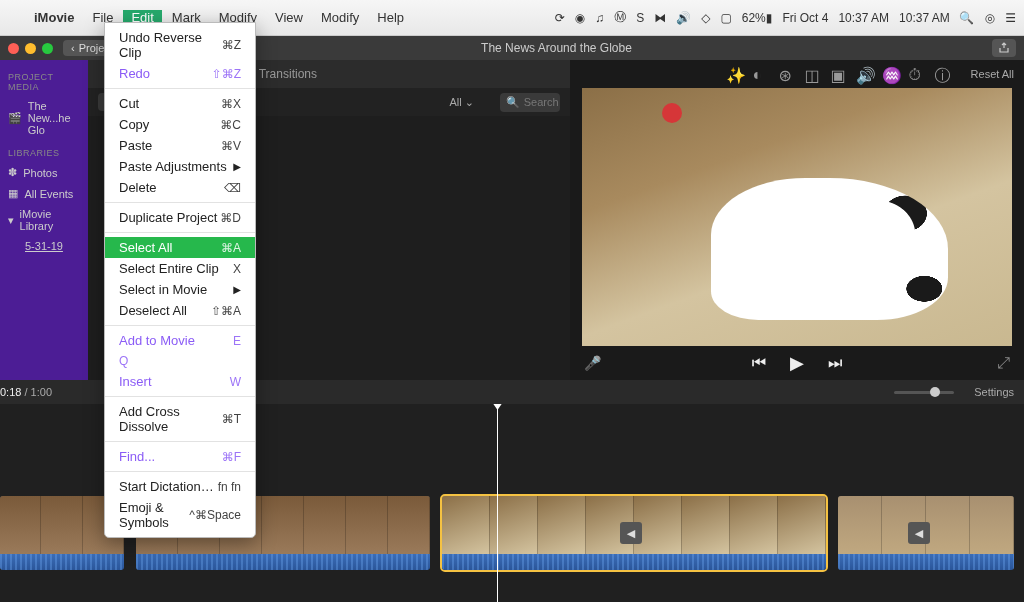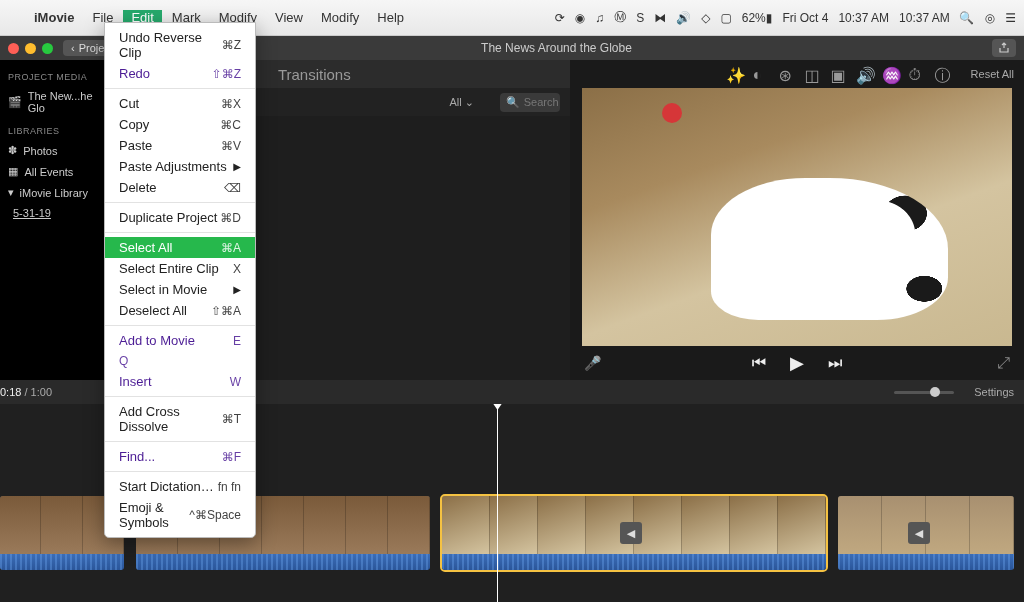--- a/index.html
+++ b/index.html
@@ -19,27 +19,27 @@
 .toolbar { height: 24px; background: #3a3a3a; display: flex; align-items: center; padding: 0 8px; font-size: 12px; color: #ddd; }
 .traffic { display: flex; gap: 6px; margin-right: 10px; }
 .traffic div { width: 11px; height: 11px; border-radius: 50%; }
 .tl-red { background: #ff5f56; } .tl-yel { background: #ffbd2e; } .tl-grn { background: #27c93f; }
 .toolbar .back { background: #555; border-radius: 4px; padding: 2px 8px; font-size: 11px; display: flex; align-items: center; gap: 4px; }
 .toolbar .title { flex: 1; text-align: center; color: #ccc; font-size: 12px; }
 .toolbar .share { width: 24px; height: 18px; background: #555; border-radius: 4px; display: flex; align-items: center; justify-content: center; }
 
 
 .main { display: flex; height: 320px; }
-.sidebar { width: 104px; background: #000000; font-size: 11px; color: #aaa; padding-top: 4px; }
+.sidebar { width: 88px; background: #4c1d95; font-size: 11px; color: #aaa; padding-top: 4px; }
 .sidebar .hdr { text-transform: uppercase; font-size: 9px; color: #888; padding: 8px 8px 4px; letter-spacing: 0.5px; }
 .sidebar .item { padding: 4px 8px; display: flex; align-items: center; gap: 6px; color: #ccc; }
-.sidebar .item.indent { padding-left: 13px; text-decoration: underline; }
+.sidebar .item.indent { padding-left: 25px; text-decoration: underline; }
 
 .browser { flex: 1; background: #1e1e1e; display: flex; flex-direction: column; position: relative; }
-.browser-tabs { height: 28px; background: #2c2c2c; display: flex; align-items: center; padding: 0 1px; gap: 16px; font-size: 15px; color: #999; }
+.browser-tabs { height: 28px; background: #2c2c2c; display: flex; align-items: center; padding: 0 20px; gap: 16px; font-size: 12px; color: #999; }
 .browser-tabs .tab { padding: 4px 6px; }
 .browser-filter { height: 28px; background: #222; display: flex; align-items: center; padding: 0 10px; gap: 20px; font-size: 11px; color: #aaa; }
 .browser-filter .years { background: #3a3a3a; padding: 3px 10px; border-radius: 4px; }
 .browser-filter .fspacer { flex: 1; }
 .browser-filter .all { padding: 2px 6px; }
 .browser-filter .search { background: #3a3a3a; border-radius: 4px; padding: 3px 6px; width: 60px; display: flex; align-items: center; gap: 4px; }
 .browser-grid { flex: 1; padding: 10px; display: grid; grid-template-columns: repeat(2, 120px); gap: 14px 30px; align-content: start; justify-content: center; overflow: hidden; }
 .thumb { width: 120px; height: 70px; background: #444; border-radius: 2px; position: relative; overflow: hidden; }
 .thumb .dur { position: absolute; bottom: 2px; right: 4px; font-size: 10px; color: #fff; background: rgba(0,0,0,0.5); padding: 1px 4px; border-radius: 2px; }
 .thumb .cam { position: absolute; bottom: 3px; left: 4px; width: 14px; height: 10px; }
@@ -70,21 +70,21 @@
 .clip.selected { outline: 2px solid #f5c242; }
 .clip .frames { flex: 1; display: flex; background: #555; }
 .clip .frame { flex: 1; border-right: 1px solid rgba(0,0,0,0.2); }
 .clip .audio { height: 16px; background: linear-gradient(#3b6db8,#2a5599); position: relative; }
 .clip .audio::after { content:''; position:absolute; inset:0; background: repeating-linear-gradient(90deg, rgba(120,180,255,0.3) 0 2px, transparent 2px 5px); }
 .clip .trans { position:absolute; top:50%; transform:translateY(-50%); width:22px; height:22px; background:#555; border-radius:3px; display:flex; align-items:center; justify-content:center; color:#ddd; font-size:11px; }
 
 
 .dropdown { position: absolute; top: 22px; left: 104px; width: 152px; background: #fff; border: 1px solid #bbb; border-radius: 0 0 5px 5px; box-shadow: 0 6px 20px rgba(0,0,0,0.35); font-size: 13px; padding: 4px 0; z-index: 100; }
 .dropdown .ditem { padding: 3px 14px; display: flex; justify-content: space-between; align-items: center; color: #222; cursor: default; }
-.dropdown .ditem.disabled { color: #4c1d95; }
+.dropdown .ditem.disabled { color: #8b5cf6; }
 .dropdown .ditem.highlight { background: #26b84c; color: #fff; }
 .dropdown .sep { height: 1px; background: #e2e2e2; margin: 4px 0; }
 .dropdown .sc { font-size: 12px; color: inherit; opacity: 0.85; }
 .dropdown .arrow { font-size: 10px; }
 
 .scrollthumb { position:absolute; bottom:2px; left:155px; width:90px; height:6px; background:#555; border-radius:3px; }
 
 
 .th1 { background: linear-gradient(#2d4a2d,#3d5a3d); }
 .th1::after { content:''; position:absolute; inset:8px; background: repeating-linear-gradient(#d4842a 0 10px, #c77520 10px 20px); border-radius:4px; }

